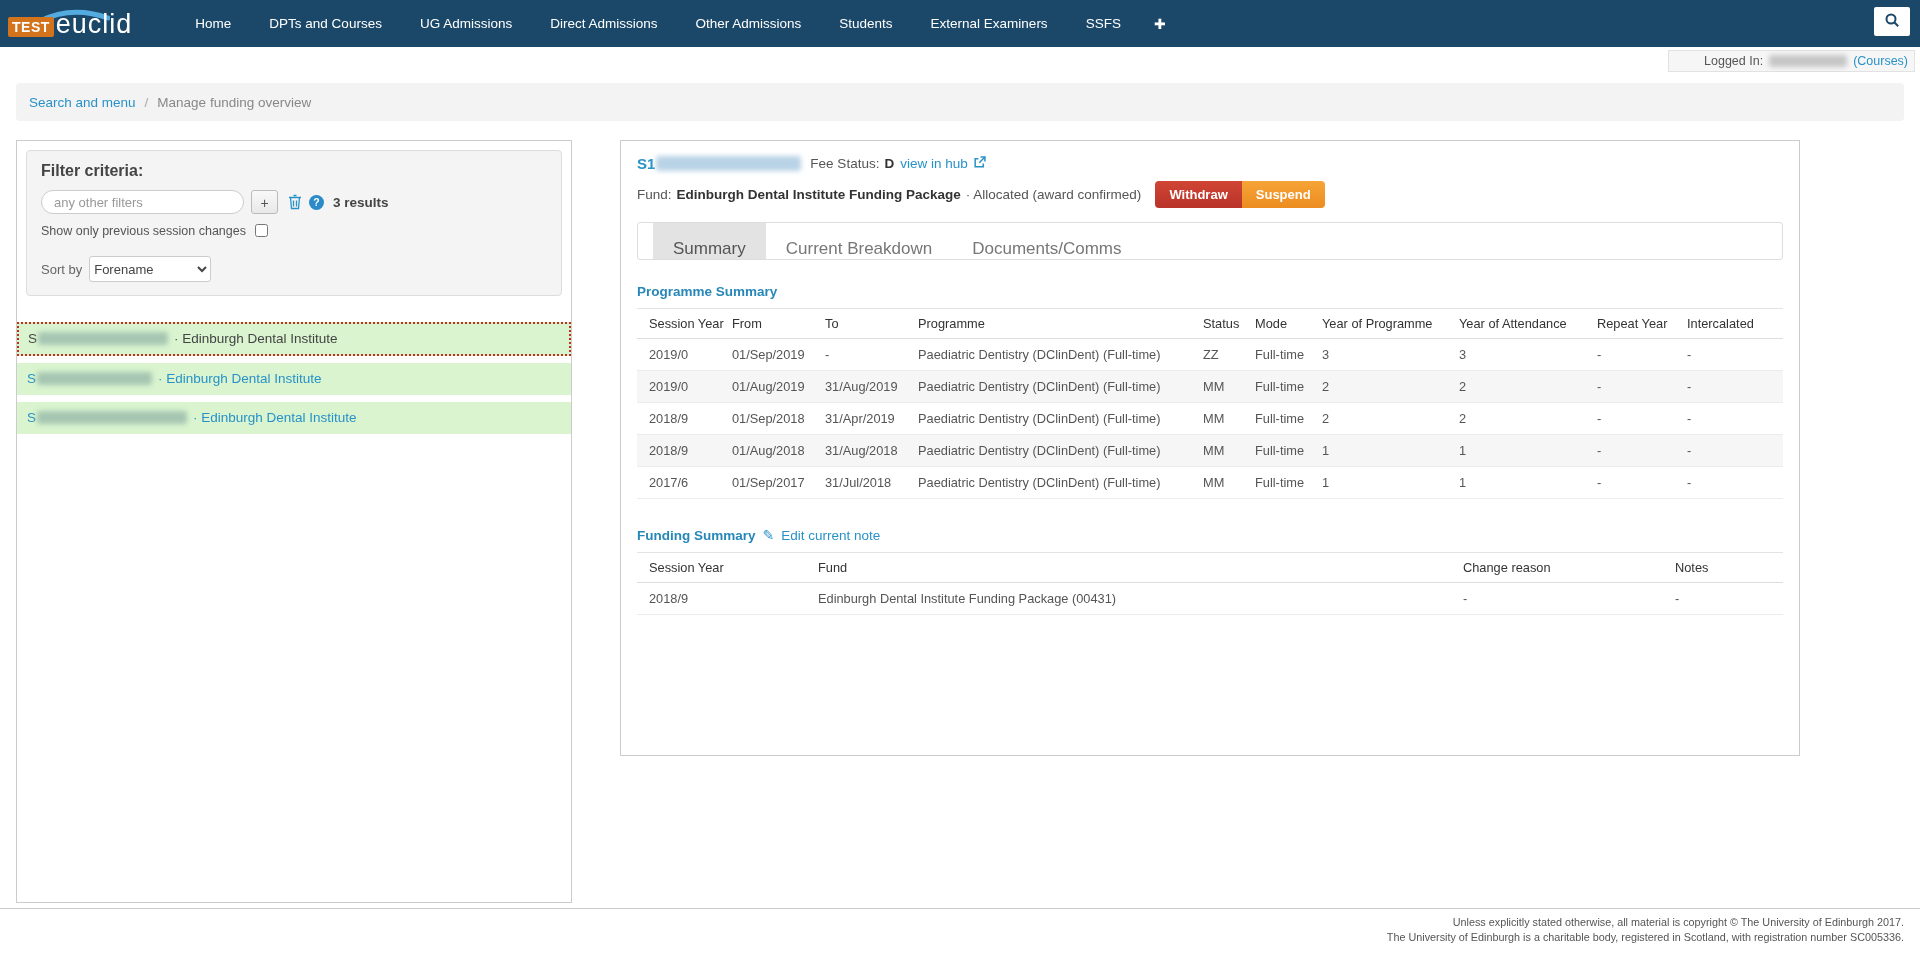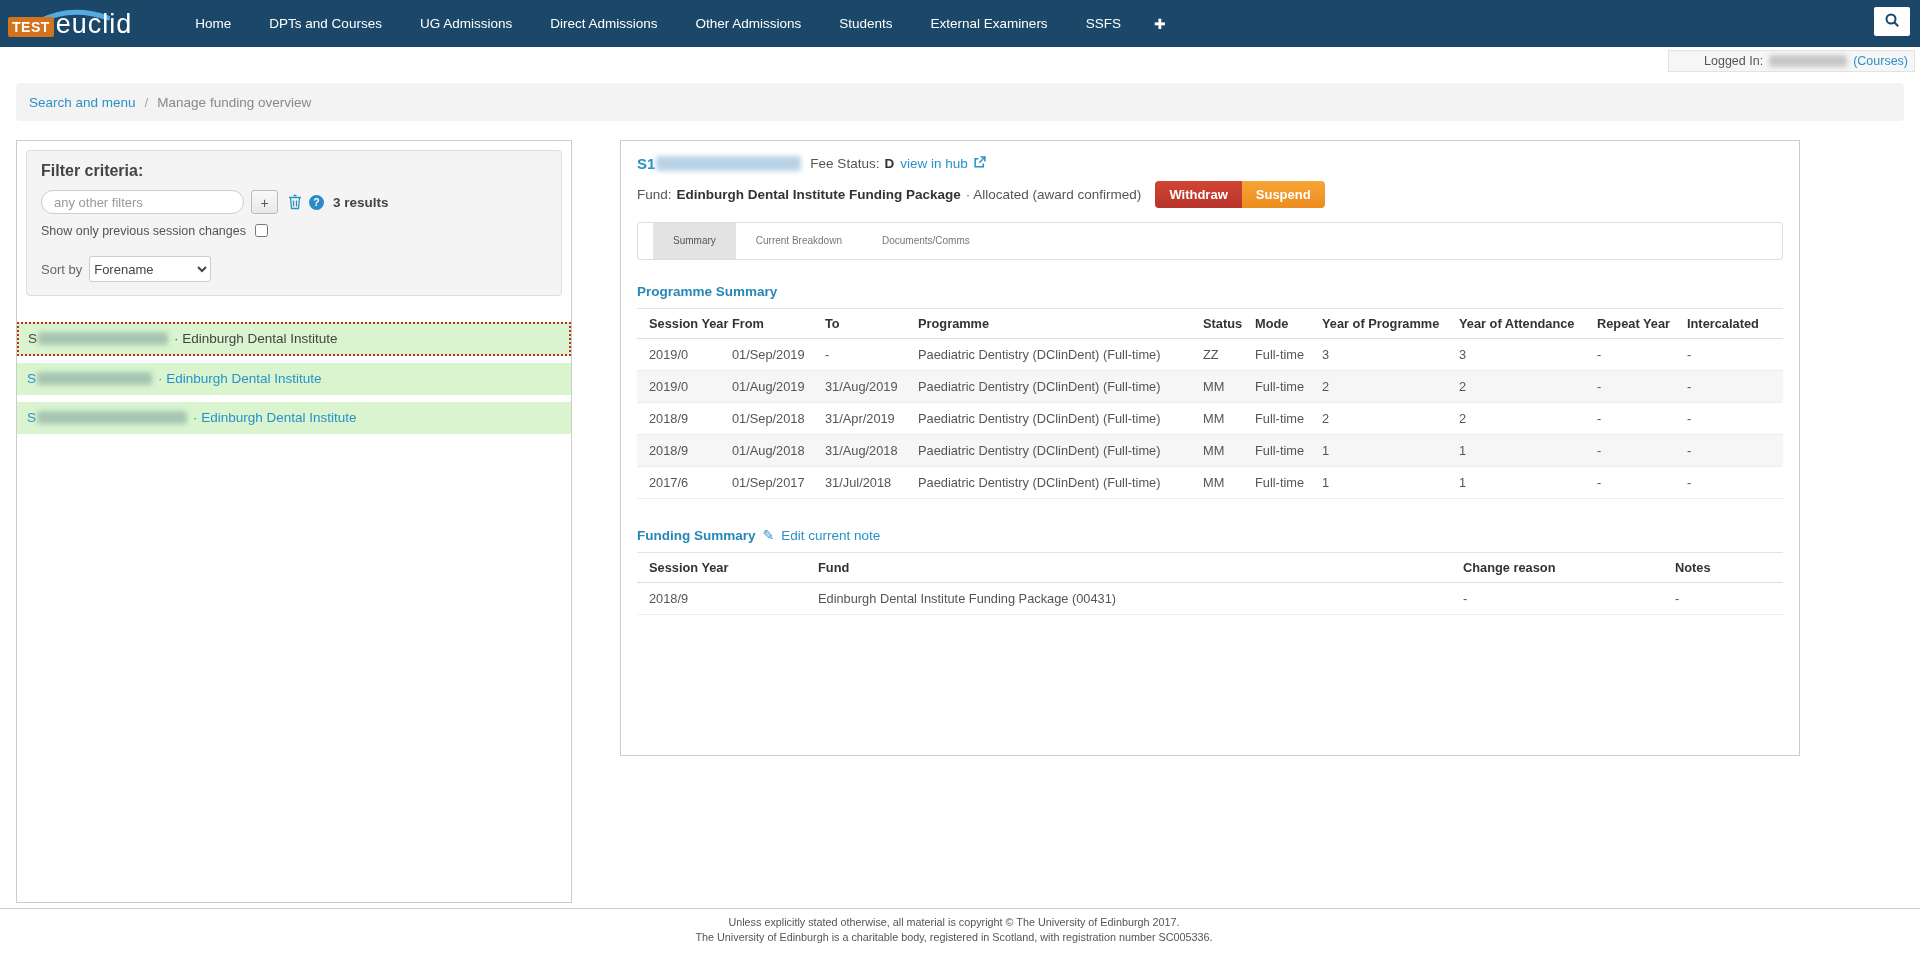--- a/index.html
+++ b/index.html
@@ -60,37 +60,37 @@
   .fund-line { display:flex; align-items:center; font-size:13.5px; color:#555; margin-top:9px; }
   .fund-label { margin-right:5px; }
   .fund-name { font-weight:bold; color:#333; }
   .fund-status { margin-left:5px; }
   .btn-group { display:flex; margin-left:14px; }
   .btn { border:none; color:#fff; font-weight:bold; font-size:13px; padding:6px 14px; cursor:pointer; font-family:"Liberation Sans",sans-serif; }
   .btn-withdraw { background:linear-gradient(#d04534,#b9332a); border-radius:4px 0 0 4px; }
   .btn-suspend { background:linear-gradient(#f6a437,#ec8c20); border-radius:0 4px 4px 0; }
 
   .tabbar { margin-top:14px; border:1px solid #ddd; border-radius:3px; display:flex; height:38px; padding-left:15px; background:#fff; }
-  .tab { line-height:36px; padding:0 20px; font-size:10px; color:#777; cursor:pointer; }
+  .tab { line-height:36px; padding:8px 20px; font-size:17px; color:#777; cursor:pointer; }
   .tab.active { background:#e3e3e3; color:#555; }
 
   .section-title { color:#2787b8; font-weight:bold; font-size:13.5px; }
   .prog-title { margin-top:24px; }
   .funding-header { display:flex; align-items:center; gap:7px; margin-top:28px; }
   .pencil-icon { color:#2892c8; font-size:14px; }
   .edit-link { color:#2892c8; font-size:13.5px; cursor:pointer; }
 
   table.data { width:100%; border-collapse:collapse; table-layout:fixed; margin-top:9px; font-size:12.8px; }
-  table.data th { text-align:left; font-weight:bold; color:#333; padding:7px 8px 7px 0; border-top:1px solid #e3e3e3; border-bottom:1px solid #ddd; white-space:nowrap; overflow:hidden; }
+  table.data th { text-align:left; font-weight:normal; color:#333; padding:7px 8px 7px 0; border-top:1px solid #e3e3e3; border-bottom:1px solid #ddd; white-space:nowrap; overflow:hidden; }
   table.data td { color:#555; padding:8px 8px 8px 0; border-bottom:1px solid #ececec; white-space:nowrap; overflow:hidden; }
   table.data th:first-child, table.data td:first-child { padding-left:12px; }
   tr.zebra td { background:#f6f6f6; }
 
   
-  .footer { position:absolute; left:0; top:908px; width:100%; border-top:1px solid #ccc; padding:6px 16px 0 4px; text-align:center; font-size:10.8px; color:#555; line-height:15px; }
+  .footer { position:absolute; left:0; top:908px; width:100%; border-top:1px solid #ccc; padding:6px 16px 0 4px; text-align:right; font-size:10.8px; color:#555; line-height:15px; }
 </style>
 </head>
 <body>
 
 <div class="page">
 
   <div class="navbar">
     <div class="logo">
       <span class="logo-swoosh">
         <svg width="72" height="14" viewBox="0 0 72 14">

